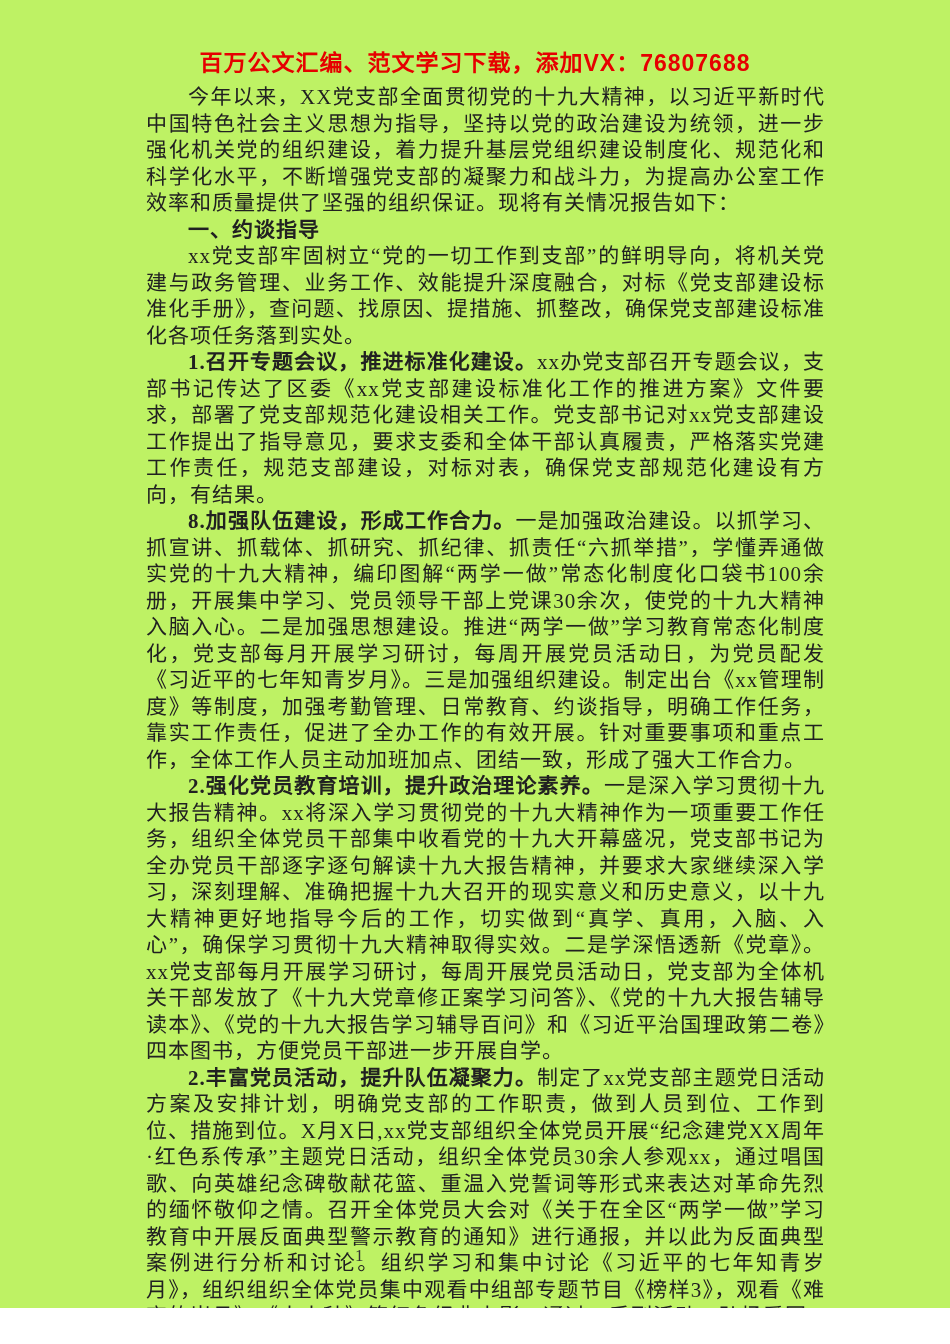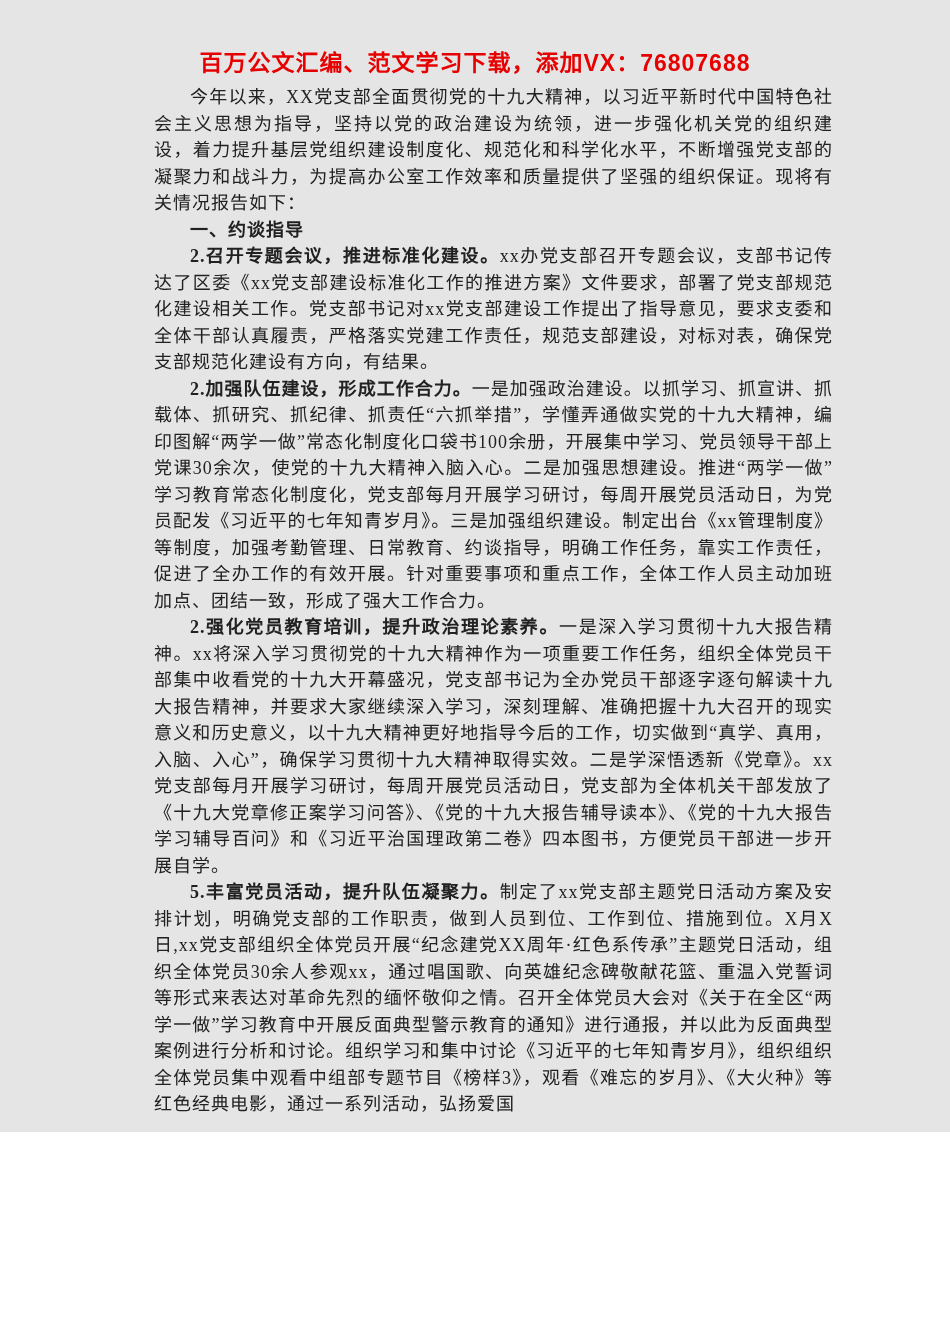--- a/index.html
+++ b/index.html
@@ -3,47 +3,46 @@
 <meta charset="utf-8">
 <style>
   html, body {
     margin: 0;
     padding: 0;
     background: #ffffff;
   }
   .page {
     position: relative;
     width: 950px;
-    height: 1132px;
-    background: #e5e5e5;
+    height: 1308px;
+    background: #bef264;
     overflow: hidden;
     font-family: "Liberation Serif", "DejaVu Serif", serif;
   }
   .banner {
     position: absolute;
     top: 44px;
     left: 0;
     width: 950px;
     text-align: center;
     font-family: "Liberation Sans", "DejaVu Sans", sans-serif;
     font-size: 23px;
     font-weight: bold;
     letter-spacing: 1px;
   }
   .content {
     position: absolute;
     left: 146px;
     top: 84px;
     width: 679px;
-    font-size: 18px;
+    font-size: 21px;
     line-height: 26.5px;
     color: #212121;
     text-align: justify;
     letter-spacing: 1px;
-    margin-left: 8px;
   }
   .content p {
     margin: 0;
     padding: 0;
     text-indent: 2em;
   }
   .heading {
     font-weight: bold;
   }
   .lead {
@@ -64,26 +63,27 @@
 <div class="page">
 
   <div class="banner" style="color: rgb(230, 0, 0);">百万公文汇编、范文学习下载，添加VX：76807688</div>
 
   <div class="content">
 
     <p>今年以来，XX党支部全面贯彻党的十九大精神，以习近平新时代中国特色社会主义思想为指导，坚持以党的政治建设为统领，进一步强化机关党的组织建设，着力提升基层党组织建设制度化、规范化和科学化水平，不断增强党支部的凝聚力和战斗力，为提高办公室工作效率和质量提供了坚强的组织保证。现将有关情况报告如下：</p>
 
     <p class="heading">一、约谈指导</p>
 
+    <p>xx党支部牢固树立“党的一切工作到支部”的鲜明导向，将机关党建与政务管理、业务工作、效能提升深度融合，对标《党支部建设标准化手册》，查问题、找原因、提措施、抓整改，确保党支部建设标准化各项任务落到实处。</p>
 
-    <p><span class="lead">2.召开专题会议，推进标准化建设。</span><span>xx办党支部召开专题会议，支部书记传达了区委《xx党支部建设标准化工作的推进方案》文件要求，部署了党支部规范化建设相关工作。党支部书记对xx党支部建设工作提出了指导意见，要求支委和全体干部认真履责，严格落实党建工作责任，规范支部建设，对标对表，确保党支部规范化建设有方向，有结果。</span></p>
+    <p><span class="lead">1.召开专题会议，推进标准化建设。</span><span>xx办党支部召开专题会议，支部书记传达了区委《xx党支部建设标准化工作的推进方案》文件要求，部署了党支部规范化建设相关工作。党支部书记对xx党支部建设工作提出了指导意见，要求支委和全体干部认真履责，严格落实党建工作责任，规范支部建设，对标对表，确保党支部规范化建设有方向，有结果。</span></p>
 
-    <p><span class="lead">2.加强队伍建设，形成工作合力。</span><span>一是加强政治建设。以抓学习、抓宣讲、抓载体、抓研究、抓纪律、抓责任“六抓举措”，学懂弄通做实党的十九大精神，编印图解“两学一做”常态化制度化口袋书100余册，开展集中学习、党员领导干部上党课30余次，使党的十九大精神入脑入心。二是加强思想建设。推进“两学一做”学习教育常态化制度化，党支部每月开展学习研讨，每周开展党员活动日，为党员配发《习近平的七年知青岁月》。三是加强组织建设。制定出台《xx管理制度》等制度，加强考勤管理、日常教育、约谈指导，明确工作任务，靠实工作责任，促进了全办工作的有效开展。针对重要事项和重点工作，全体工作人员主动加班加点、团结一致，形成了强大工作合力。</span></p>
+    <p><span class="lead">8.加强队伍建设，形成工作合力。</span><span>一是加强政治建设。以抓学习、抓宣讲、抓载体、抓研究、抓纪律、抓责任“六抓举措”，学懂弄通做实党的十九大精神，编印图解“两学一做”常态化制度化口袋书100余册，开展集中学习、党员领导干部上党课30余次，使党的十九大精神入脑入心。二是加强思想建设。推进“两学一做”学习教育常态化制度化，党支部每月开展学习研讨，每周开展党员活动日，为党员配发《习近平的七年知青岁月》。三是加强组织建设。制定出台《xx管理制度》等制度，加强考勤管理、日常教育、约谈指导，明确工作任务，靠实工作责任，促进了全办工作的有效开展。针对重要事项和重点工作，全体工作人员主动加班加点、团结一致，形成了强大工作合力。</span></p>
 
     <p><span class="lead">2.强化党员教育培训，提升政治理论素养。</span><span>一是深入学习贯彻十九大报告精神。xx将深入学习贯彻党的十九大精神作为一项重要工作任务，组织全体党员干部集中收看党的十九大开幕盛况，党支部书记为全办党员干部逐字逐句解读十九大报告精神，并要求大家继续深入学习，深刻理解、准确把握十九大召开的现实意义和历史意义，以十九大精神更好地指导今后的工作，切实做到“真学、真用，入脑、入心”，确保学习贯彻十九大精神取得实效。二是学深悟透新《党章》。xx党支部每月开展学习研讨，每周开展党员活动日，党支部为全体机关干部发放了《十九大党章修正案学习问答》、《党的十九大报告辅导读本》、《党的十九大报告学习辅导百问》和《习近平治国理政第二卷》四本图书，方便党员干部进一步开展自学。</span></p>
 
-    <p><span class="lead">5.丰富党员活动，提升队伍凝聚力。</span><span>制定了xx党支部主题党日活动方案及安排计划，明确党支部的工作职责，做到人员到位、工作到位、措施到位。X月X日,xx党支部组织全体党员开展“纪念建党XX周年·红色系传承”主题党日活动，组织全体党员30余人参观xx，通过唱国歌、向英雄纪念碑敬献花篮、重温入党誓词等形式来表达对革命先烈的缅怀敬仰之情。召开全体党员大会对《关于在全区“两学一做”学习教育中开展反面典型警示教育的通知》进行通报，并以此为反面典型案例进行分析和讨论。组织学习和集中讨论《习近平的七年知青岁月》，组织组织全体党员集中观看中组部专题节目《榜样3》，观看《难忘的岁月》、《大火种》等红色经典电影，通过一系列活动，弘扬爱国</span></p>
+    <p><span class="lead">2.丰富党员活动，提升队伍凝聚力。</span><span>制定了xx党支部主题党日活动方案及安排计划，明确党支部的工作职责，做到人员到位、工作到位、措施到位。X月X日,xx党支部组织全体党员开展“纪念建党XX周年·红色系传承”主题党日活动，组织全体党员30余人参观xx，通过唱国歌、向英雄纪念碑敬献花篮、重温入党誓词等形式来表达对革命先烈的缅怀敬仰之情。召开全体党员大会对《关于在全区“两学一做”学习教育中开展反面典型警示教育的通知》进行通报，并以此为反面典型案例进行分析和讨论。组织学习和集中讨论《习近平的七年知青岁月》，组织组织全体党员集中观看中组部专题节目《榜样3》，观看《难忘的岁月》、《大火种》等红色经典电影，通过一系列活动，弘扬爱国</span></p>
 
   </div>
 
   <div class="pagenum">1</div>
 
 </div>
 
 </body></html>

